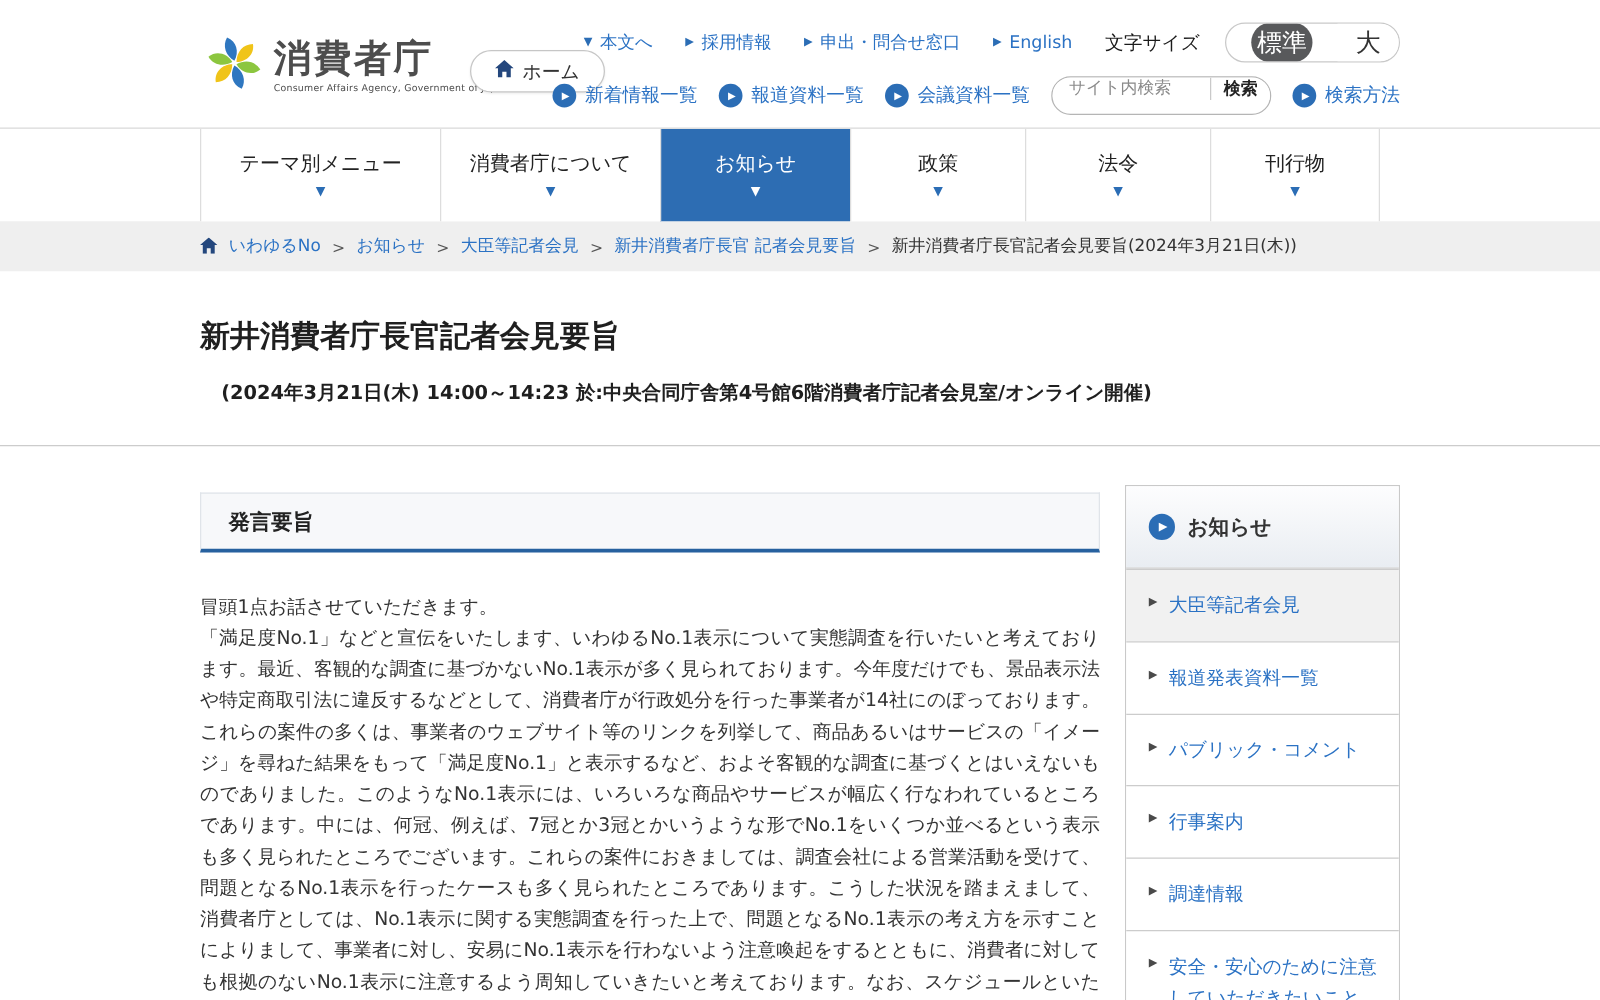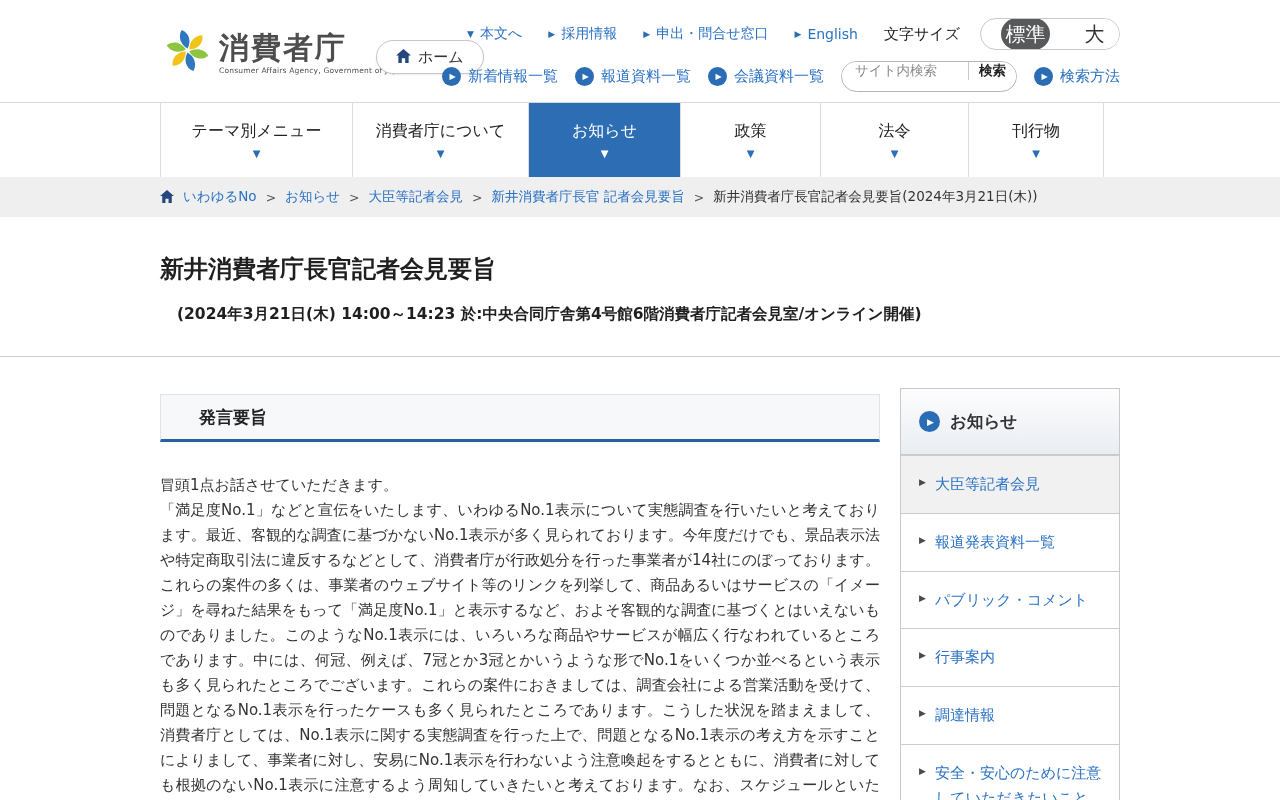--- a/index.html
+++ b/index.html
@@ -60,21 +60,21 @@
   
   .title-section { width:960px; margin:0 auto; padding-top:36px; }
   .page-title { font-size:24px; font-weight:bold; color:#1f1f1f; }
   .page-subtitle { font-size:15.5px; font-weight:bold; color:#1f1f1f; margin:19px 0 0 17px; }
   .title-divider { border-bottom:1px solid #ccc; margin-top:31px; }
 
   
   .main { width:960px; margin:31px auto 0; display:flex; gap:20px; align-items:flex-start; }
   .content { width:720px; }
   .section-header { height:48px; background:#f7f8fa; border:1px solid #e0e4e9; border-bottom:3px solid #27619f;
-    display:flex; align-items:center; padding-left:38px; margin-top:6px; }
+    display:flex; align-items:center; padding-left:22px; margin-top:6px; }
   .section-title { font-size:17px; font-weight:bold; color:#222; }
   .body-text { margin-top:31px; }
   .body-text p { font-size:15px; line-height:25px; color:#333; text-align:justify; margin:0; }
 
   
   .sidebar { width:220px; border:1px solid #c9c9c9; background:#fff; }
   .sidebar-header { height:66px; display:flex; align-items:center; gap:10px; padding-left:18px;
     background:linear-gradient(#fdfdfe, #e9edf2); border-bottom:1px solid #c9c9c9; cursor:pointer; }
   .sidebar-title { font-size:16.5px; font-weight:bold; color:#333; }
   .sidebar-header .circle-icon { width:21px; height:21px; min-width:21px; font-size:9px; }

